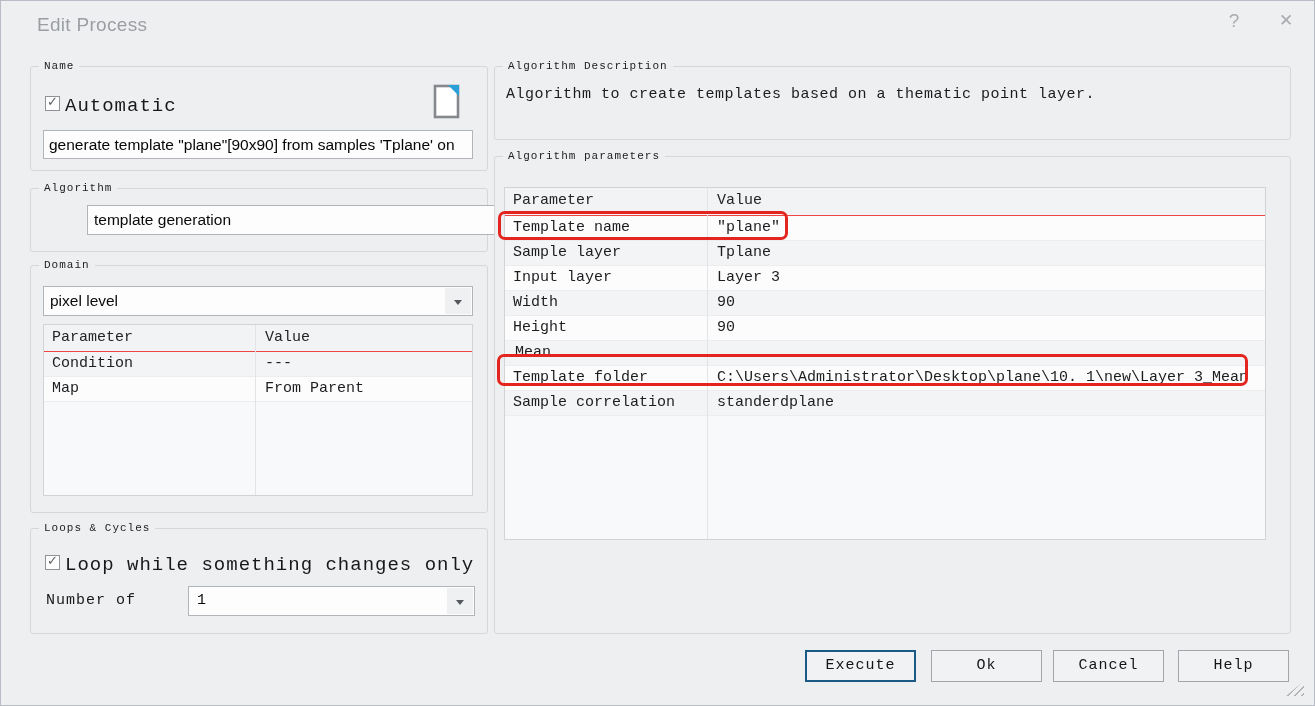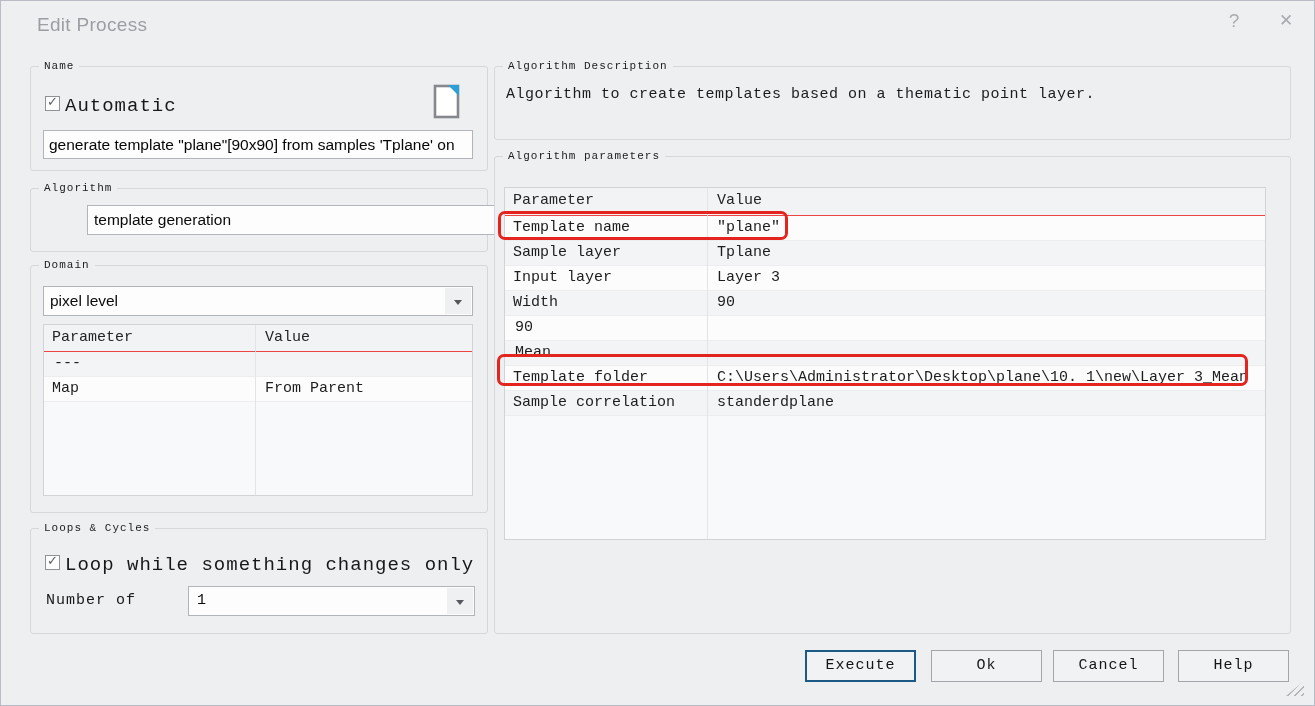--- a/index.html
+++ b/index.html
@@ -144,20 +144,21 @@
           <span class="combo-arrow"></span>
         </span>
     </div>
     <div class="table domain-table stripe-even">
       <div class="thead">
         <div class="tcell c0">Parameter</div>
         <div class="tcell c1">Value</div>
       </div>
       <div class="tbody">
           <div class="trow">
+            <div class="tcell c0">Condition</div>
             <div class="tcell c1">---</div>
           </div>
           <div class="trow">
             <div class="tcell c0">Map</div>
             <div class="tcell c1">From Parent</div>
           </div>
         </div>
       <div class="vline"></div>
     </div>
   </div>
@@ -200,20 +201,21 @@
           </div>
           <div class="trow">
             <div class="tcell c0">Input layer</div>
             <div class="tcell c1">Layer 3</div>
           </div>
           <div class="trow">
             <div class="tcell c0">Width</div>
             <div class="tcell c1">90</div>
           </div>
           <div class="trow">
+            <div class="tcell c0">Height</div>
             <div class="tcell c1">90</div>
           </div>
           <div class="trow">
             <div class="tcell c1">Mean</div>
           </div>
           <div class="trow">
             <div class="tcell c0">Template folder</div>
             <div class="tcell c1">C:\Users\Administrator\Desktop\plane\10. 1\new\Layer 3_Mean</div>
           </div>
           <div class="trow">

